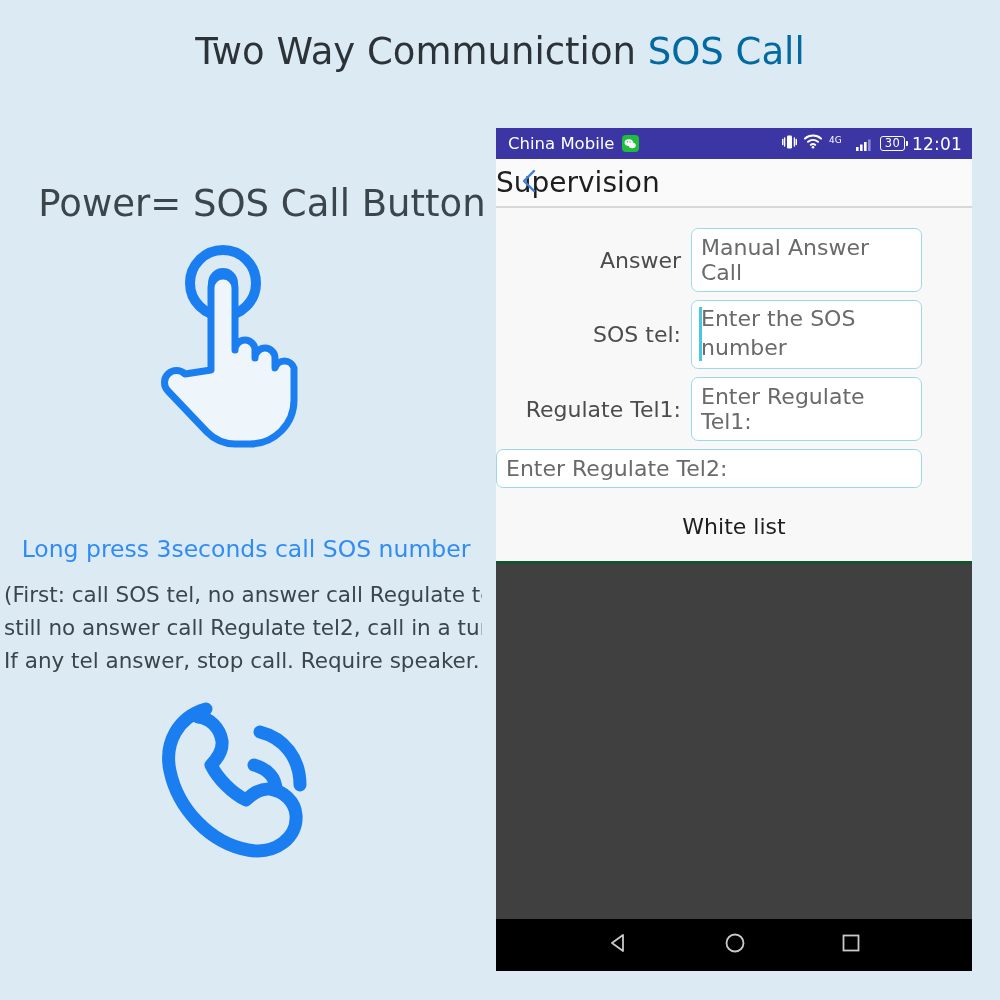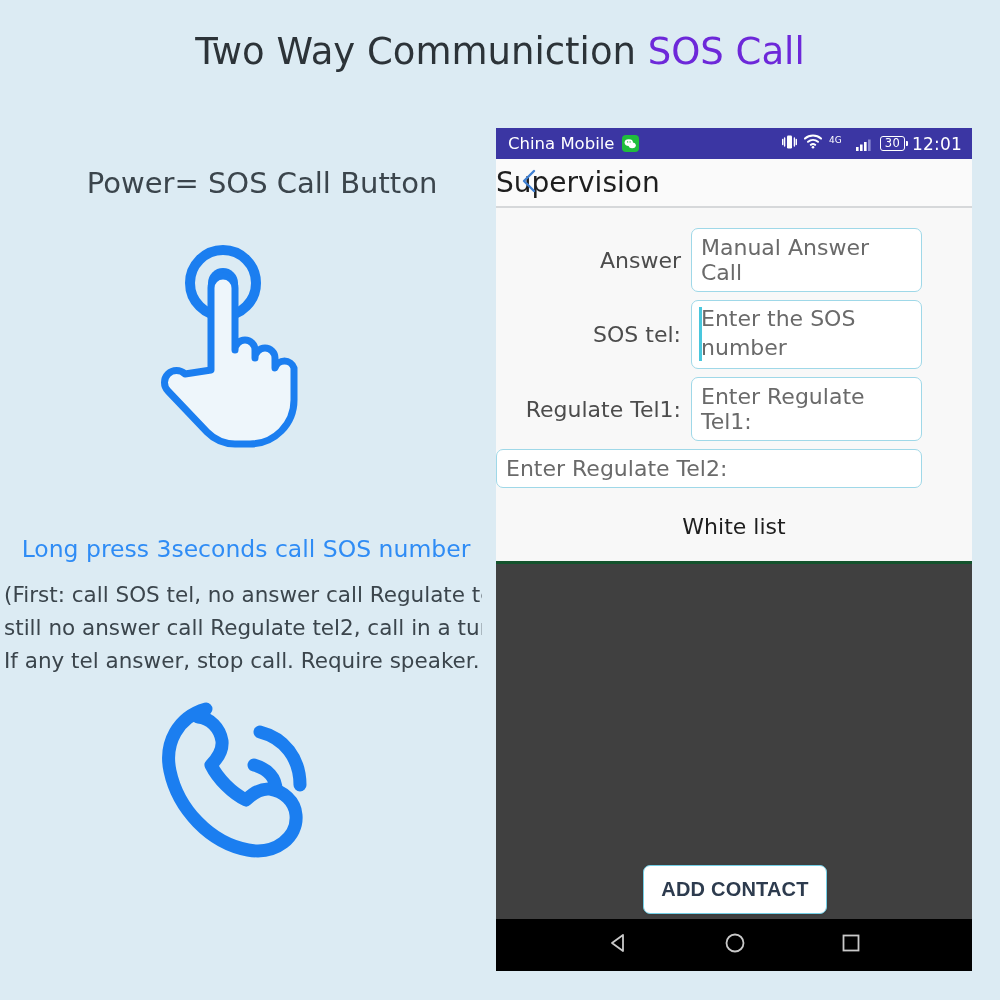--- a/index.html
+++ b/index.html
@@ -20,37 +20,37 @@
     position: absolute;
     top: 30px;
     left: 0;
     width: 1000px;
     text-align: center;
     font-size: 37px;
     color: #2c3338;
     font-family: "DejaVu Sans", sans-serif;
     white-space: nowrap;
   }
-  .page-title .accent { color: #6d28d9; }
+  .page-title .accent { color: #0369a1; }
 
   
   .left-col {
     position: absolute;
     left: 0;
     top: 120px;
     width: 476px;
     height: 880px;
   }
   .power-label {
     position: absolute;
-    top: 46px;
+    top: 62px;
     left: 0;
     width: 524px;
     text-align: center;
-    font-size: 29px;
+    font-size: 37px;
     color: #3b454c;
     white-space: nowrap;
   }
   .tap-icon-wrap {
     position: absolute;
     top: 120px;
     left: 0;
     width: 476px;
     height: 220px;
     display: flex;
@@ -383,21 +383,20 @@
     <div class="form-row">
       <span class="form-input">
         <span class="ph">Enter Regulate Tel2:</span>
       </span>
     </div>
 
     <div class="whitelist">White list</div>
   </div>
 
   <div class="bottom-actions">
-    <button class="action-btn">ADD CONTACT</button>
   </div>
 
   <div class="navbar">
     <span>
       <svg width="26" height="26" viewBox="0 0 26 26">
         <path d="M17 5 L6 13 L17 21 Z" fill="none" stroke="#c9c9c9" stroke-width="1.8" stroke-linejoin="round"></path>
       </svg>
     </span>
     <span>
       <svg width="26" height="26" viewBox="0 0 26 26">

